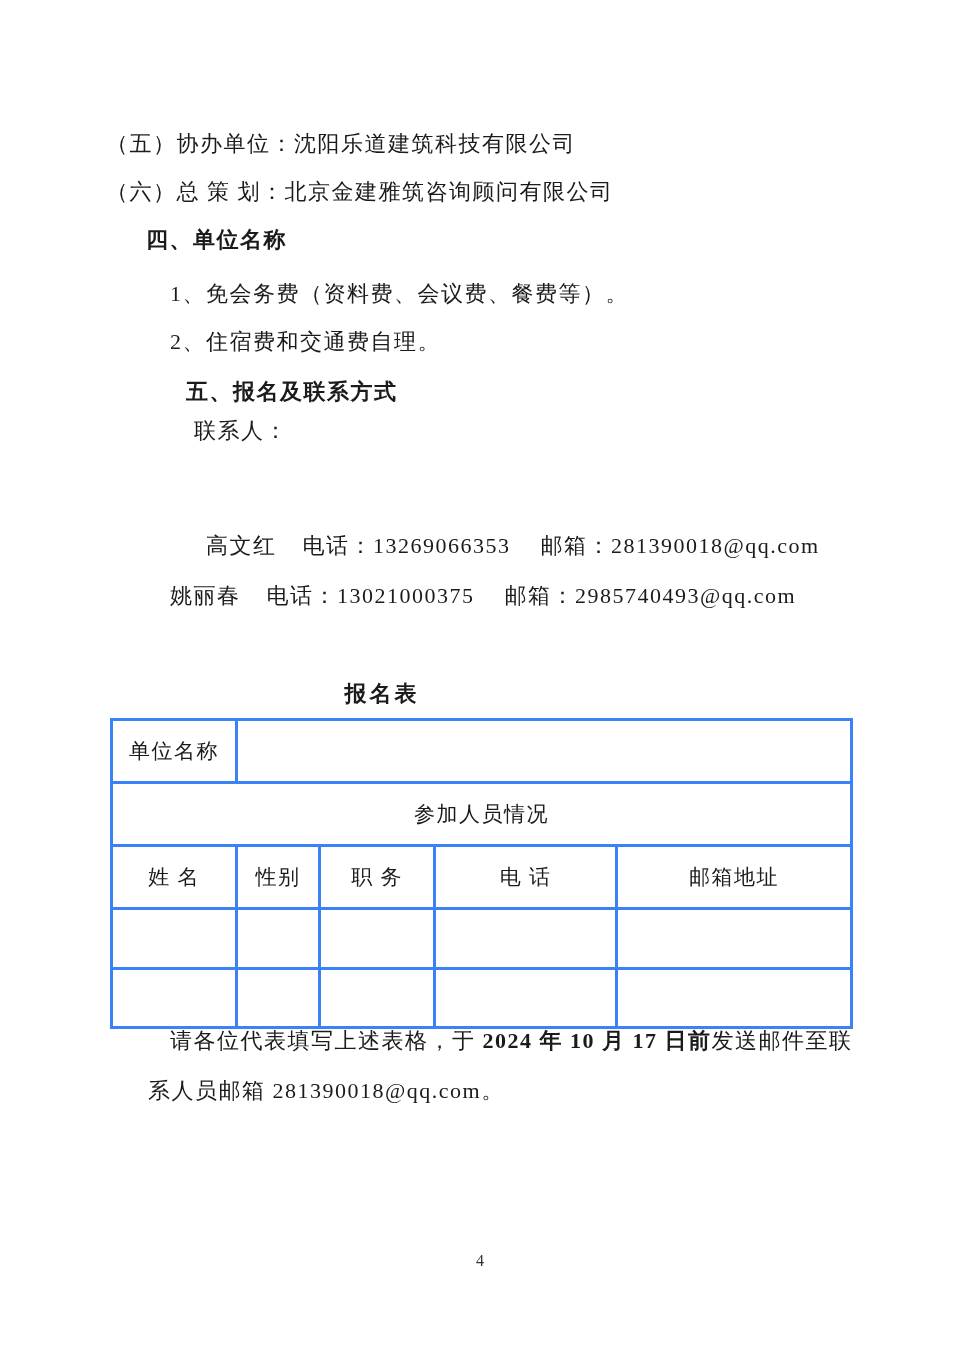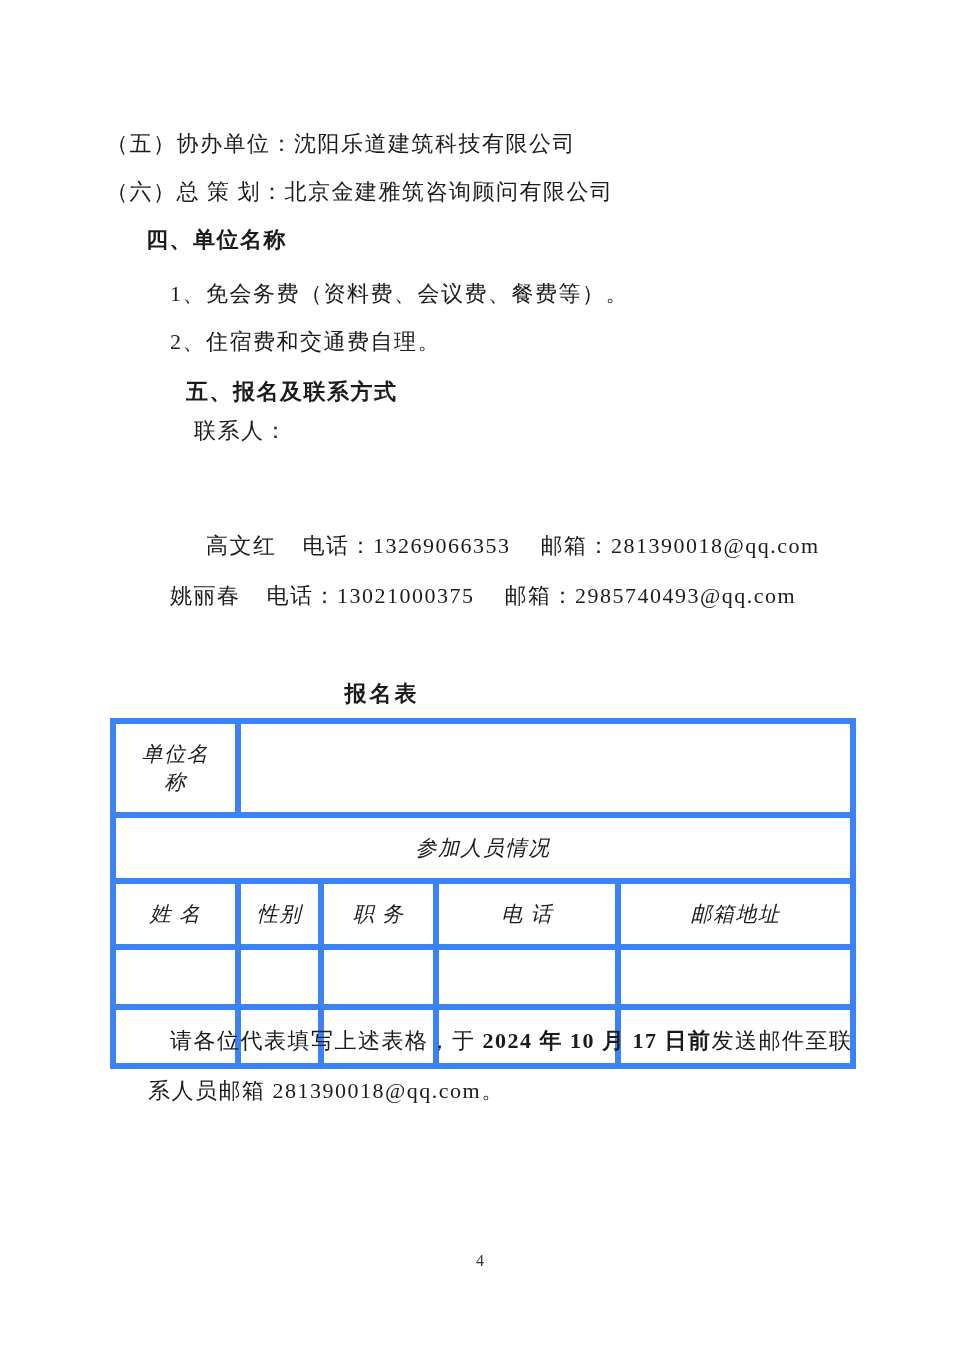--- a/index.html
+++ b/index.html
@@ -24,22 +24,22 @@
   .contact .p-label{margin-left:26px;}
   .contact .e-label{margin-left:30px;}
   .contact.first .e-label{margin-left:14px;}
   .form-title{left:0;top:681px;width:764px;text-align:center;letter-spacing:3px;}
   
   .reg-table{
     position:absolute;left:110px;top:718px;width:740px;
     border-collapse:collapse;table-layout:fixed;
   }
   .reg-table td{
-    border:6px solid #3b82f6;text-align:center;vertical-align:middle;
-    font-size:21px;letter-spacing:1.5px;padding:16px;font-style:italic;
+    border:3px solid #3b82f6;text-align:center;vertical-align:middle;
+    font-size:21px;letter-spacing:1.5px;padding:16px;
   }
   .r1{height:59px;} .r2{height:56px;} .r3{height:60px;} .r4{height:60px;} .r5{height:59px;}
   .closing1{left:170px;top:1028px;}
   .closing2{left:148px;top:1078px;}
   .page-num{position:absolute;left:0;top:1252px;width:960px;text-align:center;font-size:16px;letter-spacing:0;color:#333;}
 </style>
 </head>
 <body>
 
 <div class="page">

